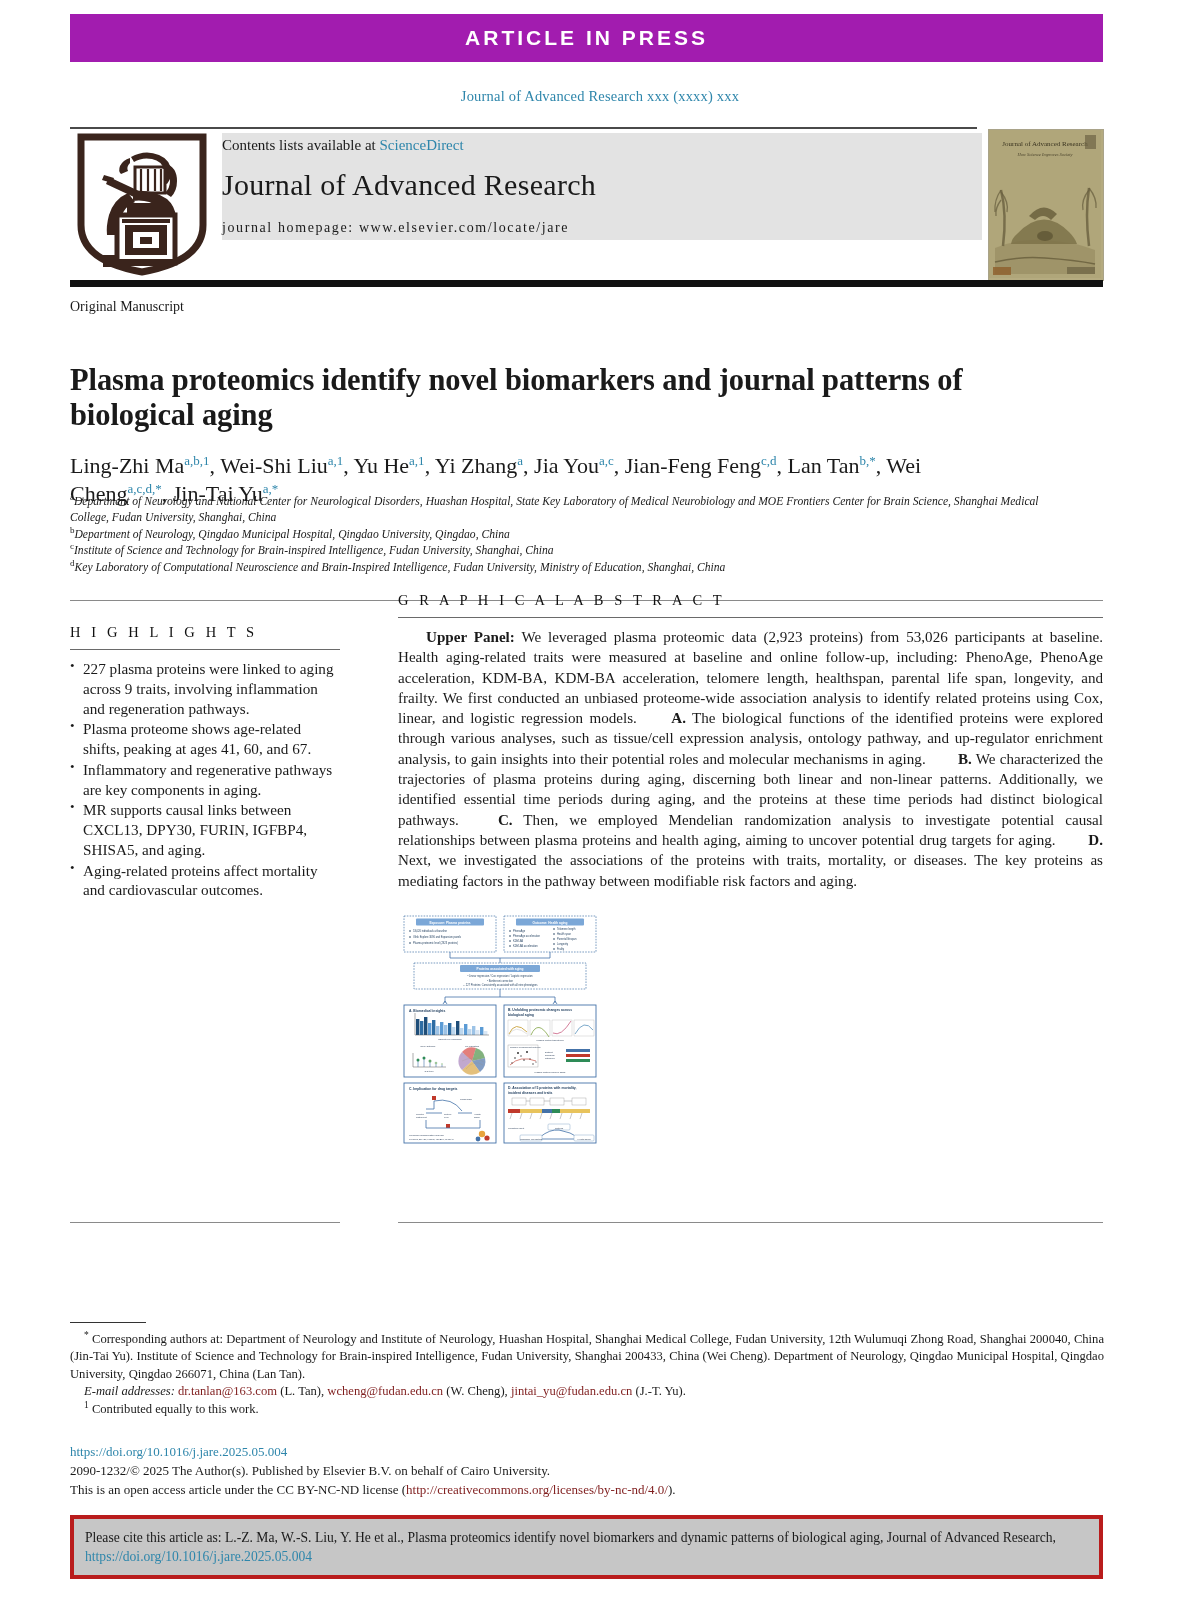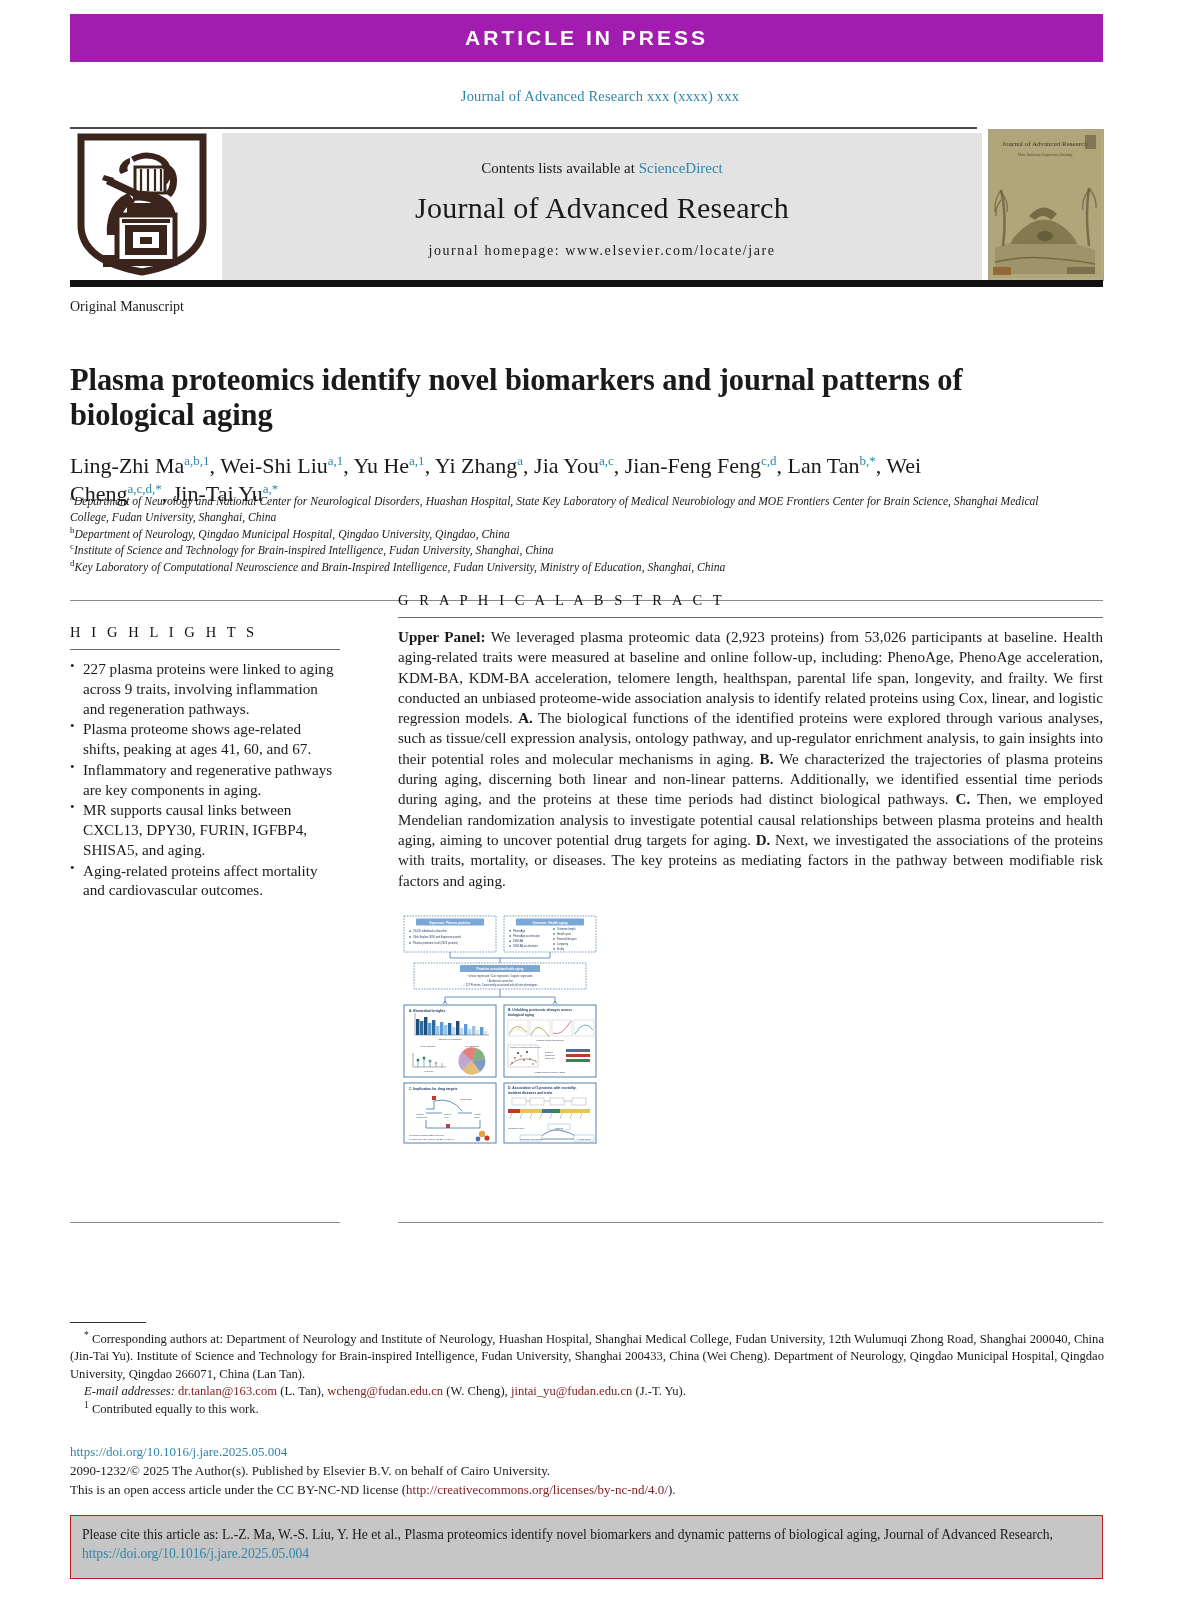--- a/index.html
+++ b/index.html
@@ -81,25 +81,24 @@
     left: 3px;
     top: 6px;
     width: 138px;
     height: 143px;
   }
   .center-box {
     position: absolute;
     left: 152px;
     top: 6px;
     width: 760px;
-    height: 153px;
+    height: 107px;
     background: #e3e3e3;
     display: flex;
     flex-direction: column;
-    align-items: center;
     justify-content: center;
   }
   .contents-line {
     font-size: 15px;
     margin-bottom: 14px;
   }
   .contents-line .sd-link { color: #2e86ab; }
   .journal-name {
     font-size: 30px;
     letter-spacing: .3px;
@@ -220,21 +219,21 @@
     left: 0;
     top: -1px;
     font-size: 13px;
   }
 
   .ga-text {
     font-size: 15.1px;
     line-height: 1.345;
     text-align: justify;
   }
-  .ga-text b { font-weight: bold; }
+  .ga-text b { font-weight: bold; margin-left: 28px; }
 
   
   .ga-figure {
     margin-top: 22px;
     margin-left: 2px;
     width: 200px;
     height: 255px;
     position: relative;
   }
   .ga-figure svg { display: block; }
@@ -291,21 +290,21 @@
   .license-block .doi { color: #2e86ab; }
 
   
   .cite-box {
     position: absolute;
     left: 70px;
     top: 1515px;
     width: 1033px;
     height: 64px;
     background: #c6c6c6;
-    border: 1px solid #b91c1c;
+    border: 4px solid #b91c1c;
     box-sizing: border-box;
     padding: 9px 11px;
     font-size: 13.6px;
     line-height: 1.42;
   }
   .cite-box .doi { color: #2e86ab; }
 </style>
 </head>
 <body>
 

